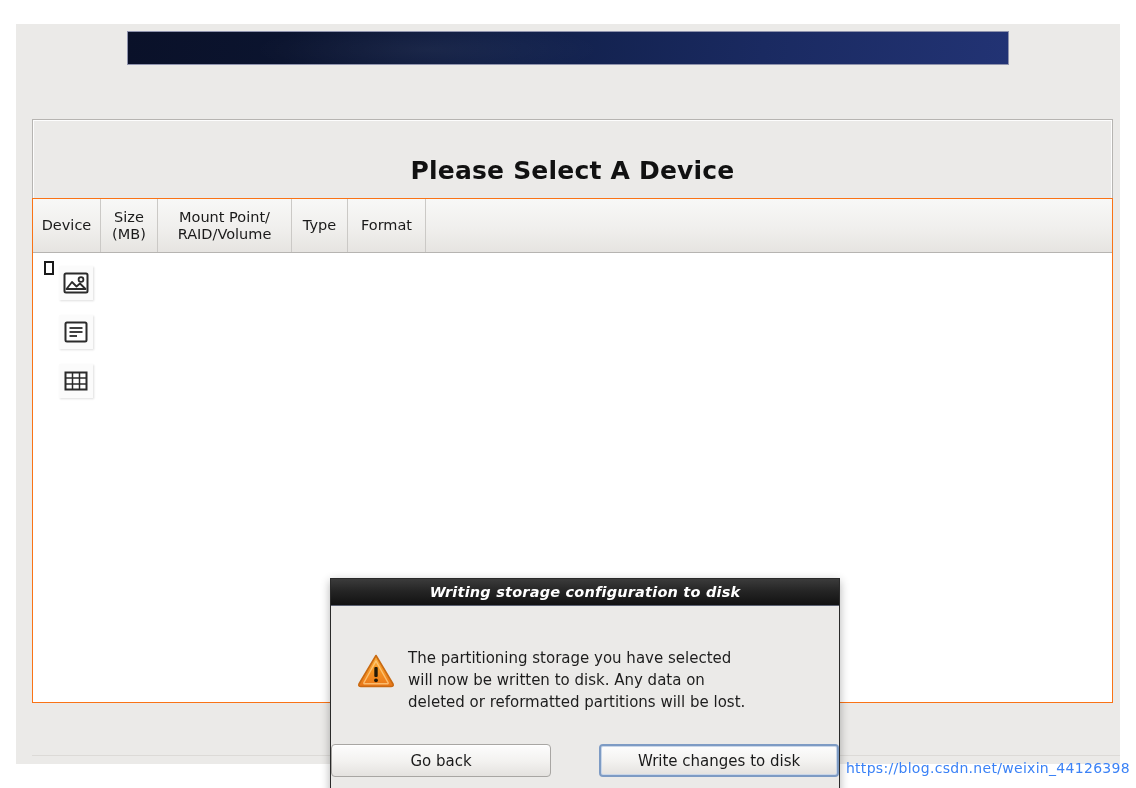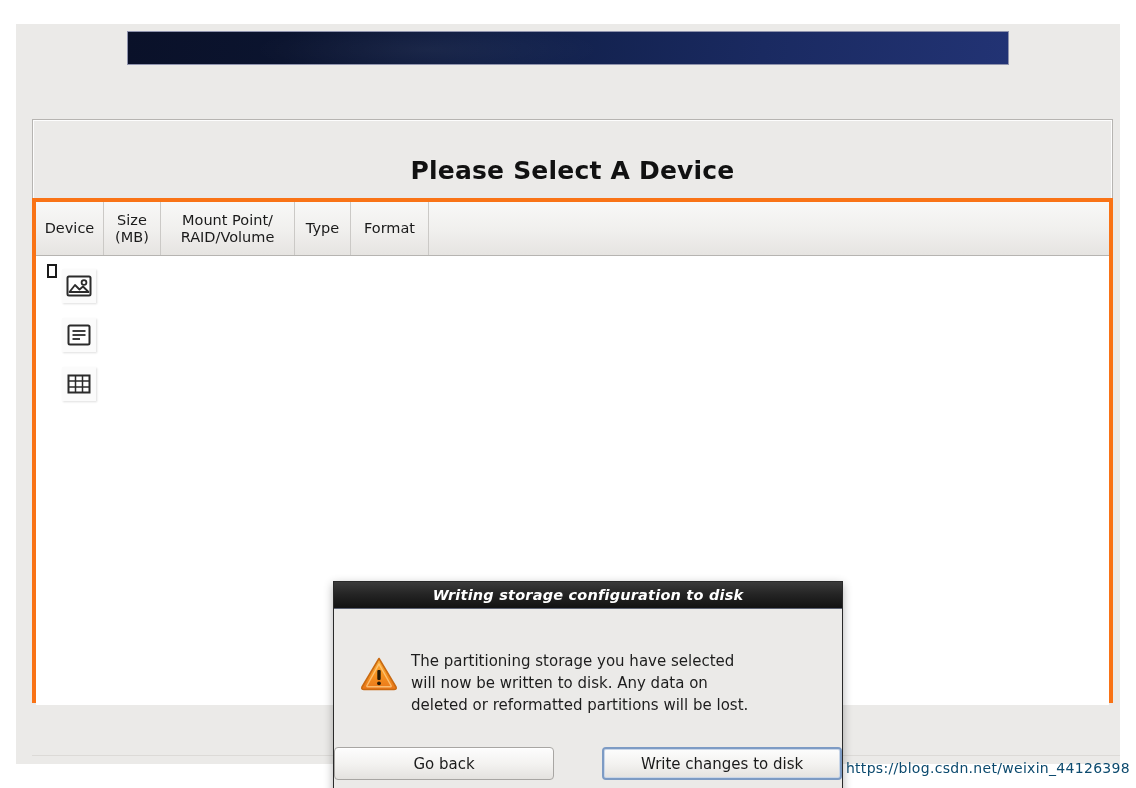--- a/index.html
+++ b/index.html
@@ -91,21 +91,21 @@
   }
 
   
   #table-panel {
     position: absolute;
     left: 16px;
     top: 174px;
     width: 1081px;
     height: 505px;
     background: #ffffff;
-    border: 4px solid #f97316;
+    border: 1px solid #f97316;
     box-sizing: border-box;
   }
   #table-header {
     display: flex;
     height: 54px;
     background: linear-gradient(180deg, #f8f8f7 0%, #f0efed 55%, #e6e4e1 100%);
     border-bottom: 1px solid #b6b4b1;
     box-sizing: border-box;
   }
   .th {
@@ -275,21 +275,21 @@
     height: 1px;
     background: #dcdad7;
   }
 
   
   #watermark {
     position: absolute;
     right: 6px;
     top: 760px;
     font-size: 14px;
-    color: #0c4a6e;
+    color: #3b82f6;
     letter-spacing: 0.3px;
     user-select: none;
     white-space: nowrap;
   }
 </style>
 </head>
 <body>
 
 <div id="app-shell">
 

